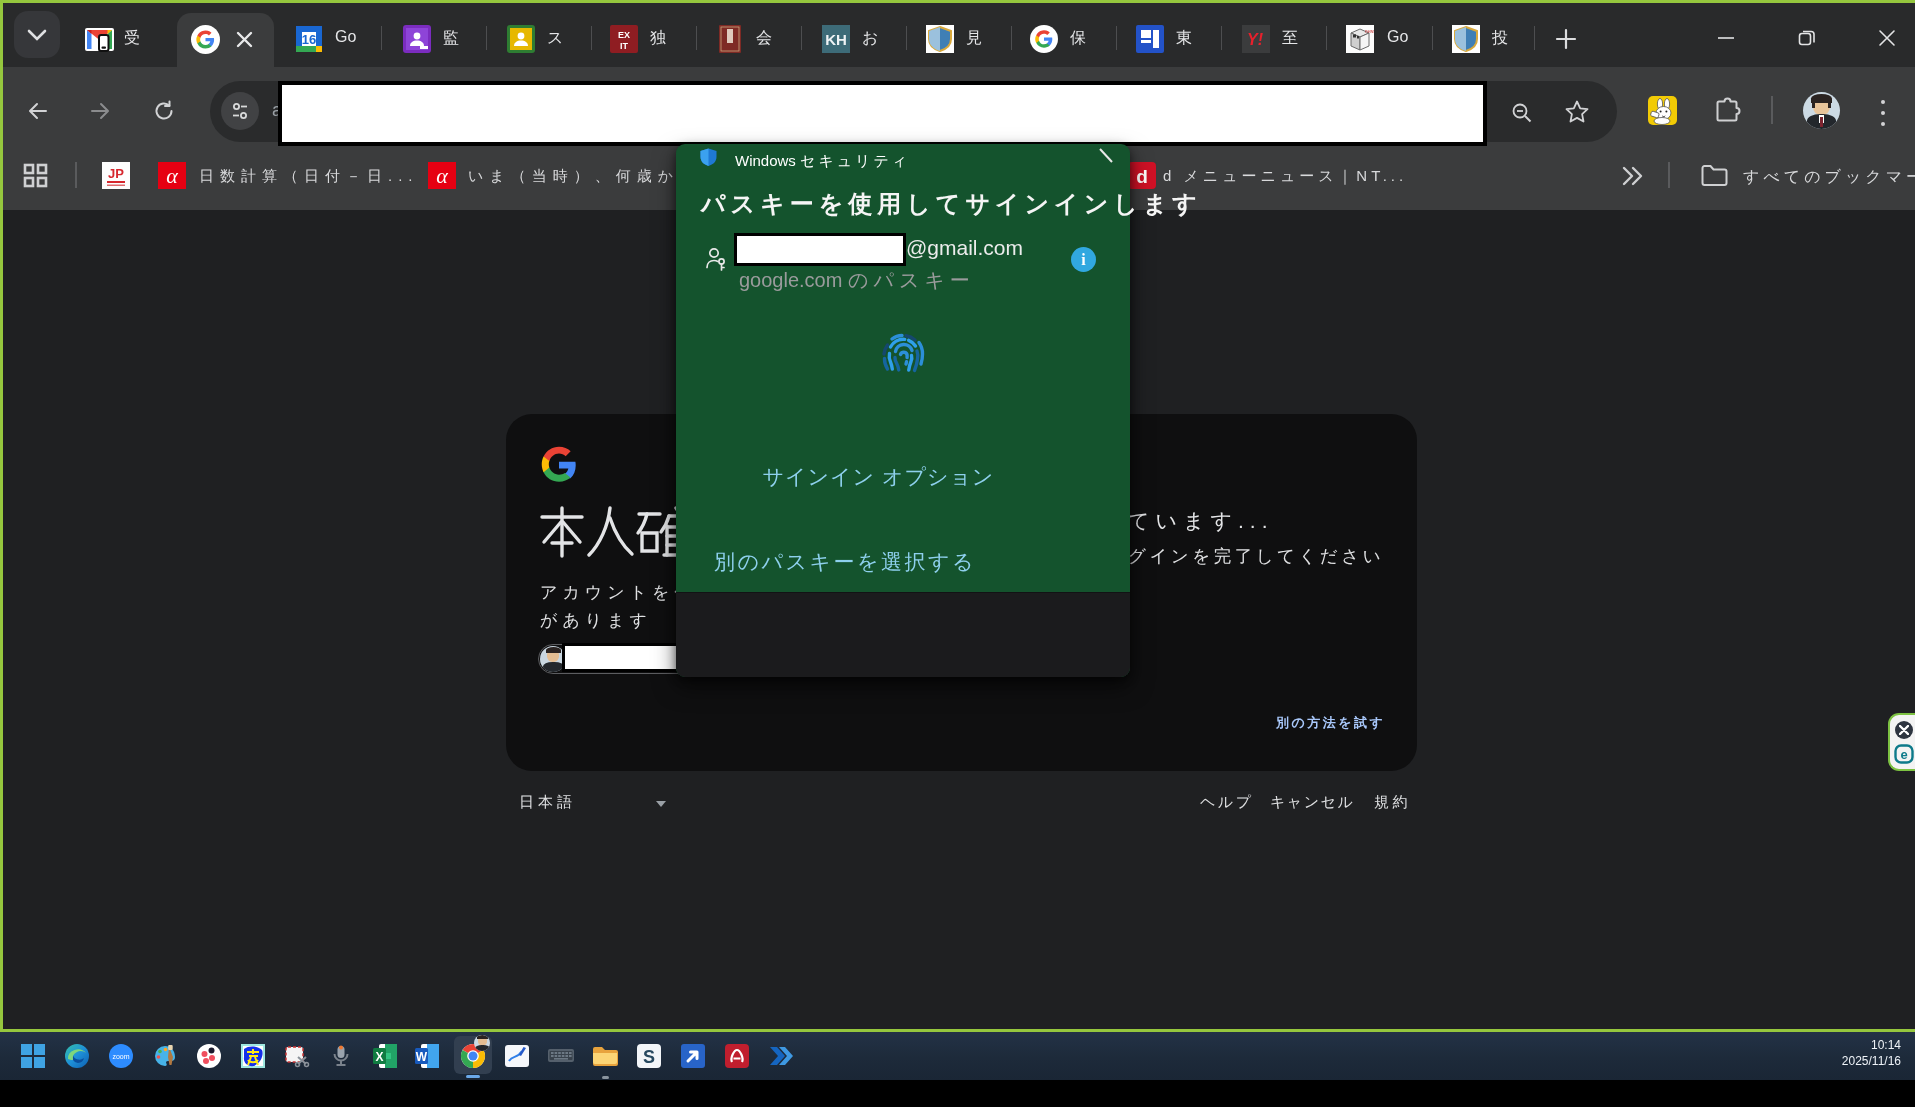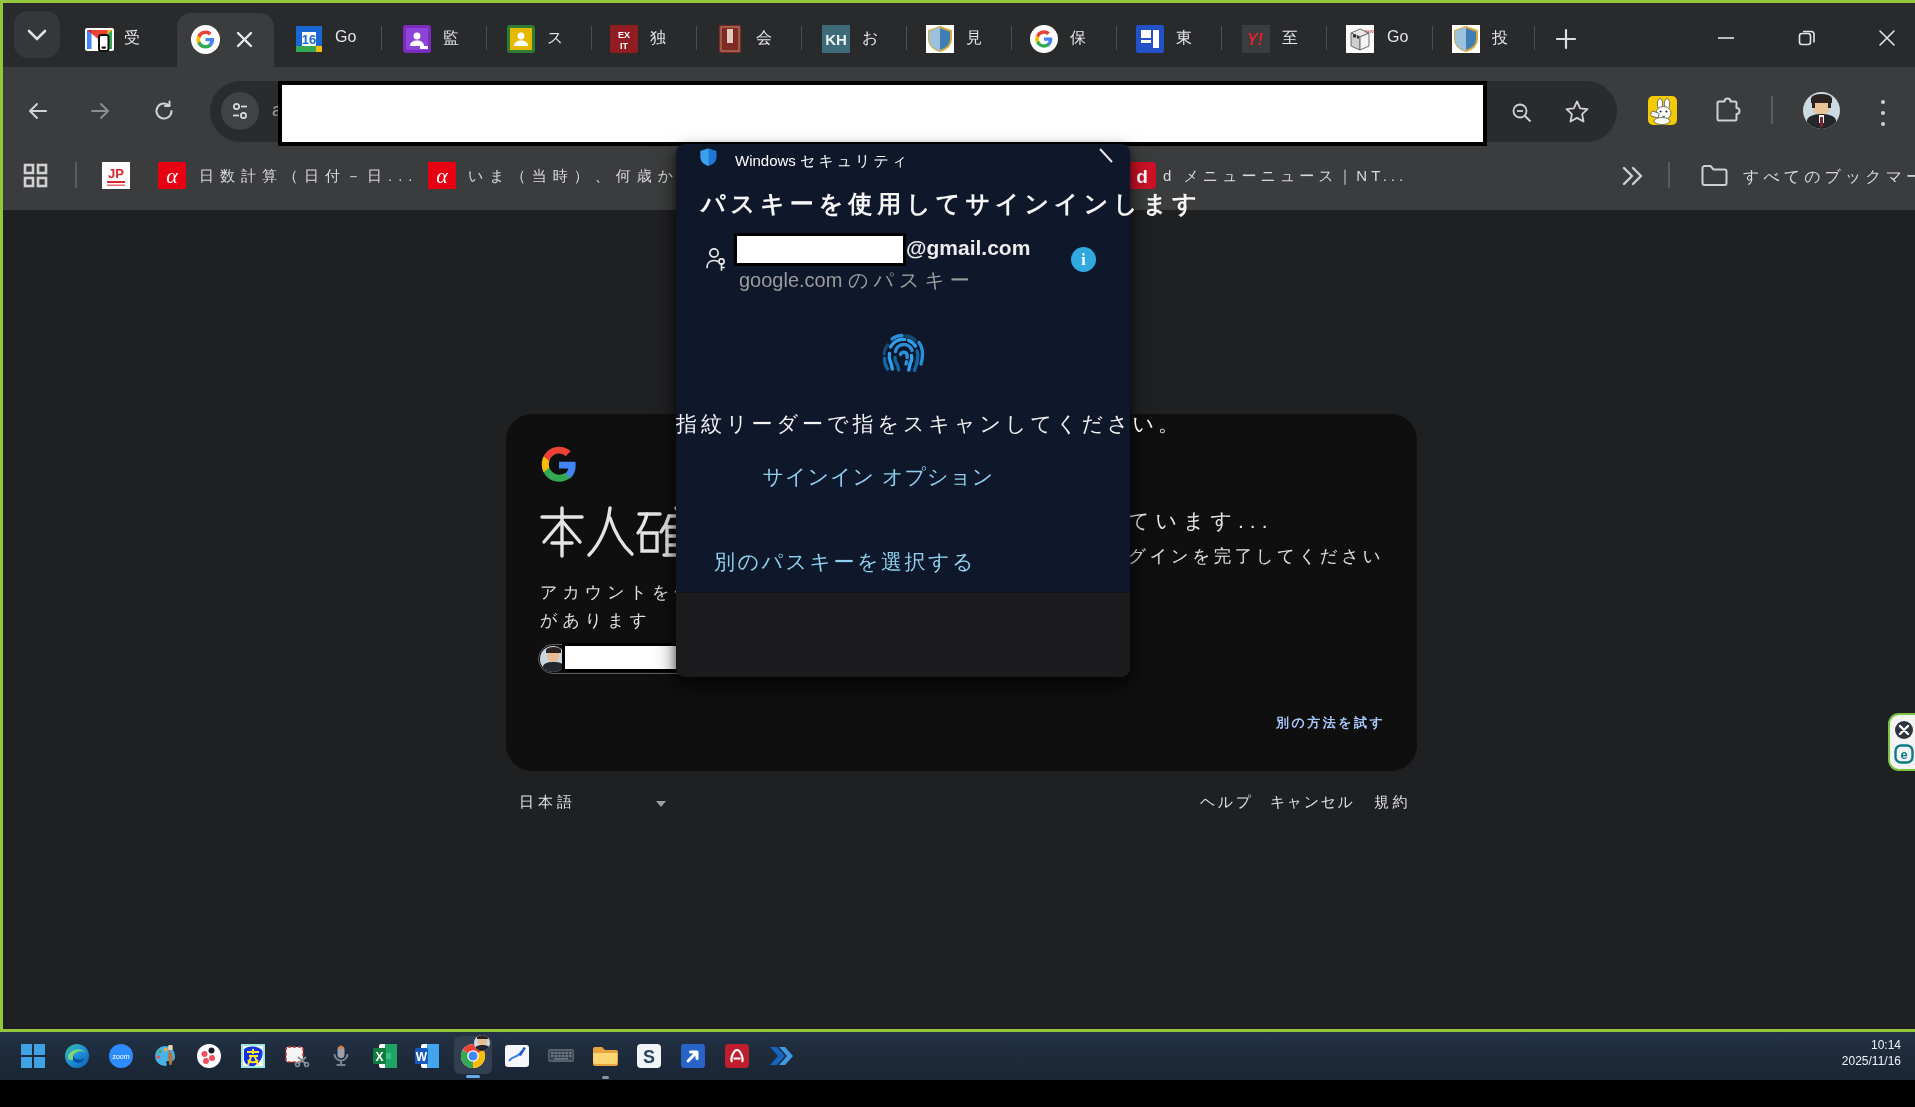--- a/index.html
+++ b/index.html
@@ -322,61 +322,60 @@
       <div class="abs" style="left:516px;top:583px;font-size:15px;color:#dfe0e2;letter-spacing:4px;">日本語</div>
       <svg class="abs" style="left:652px;top:590px;" width="12" height="8" viewBox="0 0 12 8">
           <path d="M1 1 L6 7 L11 1 Z" fill="#9aa0a6"></path>
         </svg>
       <div class="abs" style="left:1197px;top:583px;font-size:15px;color:#dfe0e2;letter-spacing:2.5px;">ヘルプ</div>
       <div class="abs" style="left:1267px;top:583px;font-size:15px;color:#dfe0e2;letter-spacing:1.5px;">キャンセル</div>
       <div class="abs" style="left:1371px;top:583px;font-size:15px;color:#dfe0e2;letter-spacing:3.5px;text-align:right;">規約</div>
     </div>
   </div>
   <div class="abs" style="left:278px;top:81px;width:1209px;height:65px;background:#fff;border:4px solid #000;"></div>
-  <div id="dialog" class="abs" style="left:676px;top:144px;width:454px;height:533px;background:#0f172a;border-radius:9px;box-shadow:0 10px 22px rgba(0,0,0,0.55),0 3px 8px rgba(0,0,0,0.45);">
+  <div id="dialog" class="abs" style="left:676px;top:144px;width:454px;height:533px;background:#14532d;border-radius:9px;box-shadow:0 10px 22px rgba(0,0,0,0.55),0 3px 8px rgba(0,0,0,0.45);">
     <div class="abs" style="left:0;top:448px;width:454px;height:85px;background:#1b1b1d;border-radius:0 0 9px 9px;border-top:1px solid #121214;"></div>
     <svg class="abs" style="left:24px;top:4px;" width="17" height="18" viewBox="0 0 17 18">
         <path d="M8.5 0.5 L16.5 3 V9c0 4.5-3.4 7.5-8 9-4.6-1.5-8-4.5-8-9V3 Z" fill="#1f79d4"></path>
         <path d="M8.5 0.5 L0.5 3 V9c0 4.5 3.4 7.5 8 9 Z" fill="#3ba1ef"></path>
       </svg>
     <div class="abs" style="left:59px;top:8px;font-size:15px;color:#fff;">Windows <span style="letter-spacing:3px;">セキュリティ</span></div>
     <svg class="abs" style="left:420px;top:2px;" width="20" height="20" viewBox="0 0 20 20">
         <path d="M4 3 L16 16" stroke="#e8e8e8" stroke-width="2"></path>
       </svg>
     <div class="abs" style="left:25px;top:44px;font-size:24px;font-weight:bold;color:#f5f5f5;white-space:nowrap;letter-spacing:5px;">パスキーを使用してサインインします</div>
     <svg class="abs" style="left:28px;top:102px;" width="25" height="26" viewBox="0 0 25 26">
         <g stroke="#e8e8e8" stroke-width="1.7" fill="none" stroke-linecap="round">
           <circle cx="10" cy="7" r="4.2"></circle>
           <path d="M3 21.5 c0-4.5 3-7 7-7 1.4 0 2.7.3 3.8.9"></path>
           <circle cx="17.5" cy="15.5" r="2.6"></circle>
           <path d="M17.5 18.2 V24 M17.5 21.5 H20"></path>
         </g>
       </svg>
     <div class="abs" style="left:58px;top:89px;width:172px;height:33px;background:#fff;border:3px solid #000;"></div>
-    <div class="abs" style="left:230px;top:92px;font-size:21px;color:#ececec;font-weight:bold;">@gmail.com</div>
+    <div class="abs" style="left:230px;top:92px;font-size:21px;color:#ececec;">@gmail.com</div>
     <div class="abs" style="left:63px;top:123px;font-size:20px;color:#9a9b9c;white-space:nowrap;">google.com <span style="letter-spacing:5px;">のパスキー</span></div>
     <div class="abs" style="left:395px;top:103px;width:25px;height:25px;border-radius:50%;background:#31a8e0;text-align:center;font-family:'Liberation Serif',serif;font-size:16px;font-weight:bold;color:#fff;line-height:25px;">i</div>
     <svg class="abs" style="left:197px;top:180px;" width="60" height="60" viewBox="0 0 60 60">
       <g fill="none" stroke-linecap="round">
         <path d="M19 15 a17 17 0 0 1 10 -3.5" stroke="#2c8fd8" stroke-width="3.4"></path>
         <path d="M33 11.8 a17 17 0 0 1 9 4.2" stroke="#15486e" stroke-width="3.4"></path>
         <path d="M14.5 21 a19 19 0 0 0 -3.5 9" stroke="#15486e" stroke-width="3.4"></path>
         <path d="M11.5 34.5 a19 19 0 0 0 3 10.5" stroke="#1565a0" stroke-width="3.4"></path>
         <path d="M46 18.5 a19 19 0 0 1 3.5 11.5 a34 34 0 0 1 -1.5 10" stroke="#2c8fd8" stroke-width="3.4" stroke-dasharray="24 4.5"></path>
         <path d="M17.5 23 a14.5 14.5 0 0 1 25 -1" stroke="#2f9fea" stroke-width="3.4" stroke-dasharray="17 4"></path>
         <path d="M16.5 29.5 a13.5 13.5 0 0 0 1 8.5 a28 28 0 0 1 2 9.5" stroke="#2f9fea" stroke-width="3.4" stroke-dasharray="16 4"></path>
         <path d="M44 27 a14.5 14.5 0 0 1 .5 8 a42 42 0 0 1 -3 11.5" stroke="#1565a0" stroke-width="3.4" stroke-dasharray="26 5"></path>
         <path d="M22.5 27.5 a8.5 8.5 0 0 1 16.5 -1" stroke="#2c8fd8" stroke-width="3.4"></path>
         <path d="M22 33.5 a9 9 0 0 0 1.5 5.5 a22 22 0 0 1 2.5 10" stroke="#1565a0" stroke-width="3.4" stroke-dasharray="13 4"></path>
         <path d="M38.5 31.5 a9 9 0 0 1 -0.5 6 a35 35 0 0 0 -2.5 11" stroke="#2f9fea" stroke-width="3.4" stroke-dasharray="15 4.5"></path>
         <path d="M27.5 30.5 a3.5 3.5 0 0 1 6.5 0 a25 25 0 0 1 -1 9.5" stroke="#2c8fd8" stroke-width="3.4" stroke-dasharray="11 4"></path>
       </g>
     </svg>
 
-    <div class="abs" style="left:0;top:266px;width:454px;text-align:center;font-size:21px;color:#f2f2f3;white-space:nowrap;letter-spacing:4px;">指紋リーダーで指をスキャンしてください。</div>
     <div class="abs" style="left:0;top:319px;width:405px;text-align:center;font-size:21px;color:#8ed0ed;white-space:nowrap;letter-spacing:1px;">サインイン オプション</div>
     <div class="abs" style="left:38px;top:404px;font-size:21px;color:#8ed0ed;white-space:nowrap;letter-spacing:2.5px;text-align:center;">別のパスキーを選択する</div>
   </div>
   <div class="abs" style="left:1888px;top:713px;width:29px;height:58px;background:#f3f3f3;border:2px solid #7dc242;border-right:none;border-radius:11px 0 0 11px;">
     <div class="abs" style="left:5px;top:6px;width:18px;height:18px;border-radius:50%;background:#2e3540;"></div>
     <svg class="abs" style="left:9px;top:10px;" width="10" height="10" viewBox="0 0 10 10">
         <path d="M1 1 L9 9 M9 1 L1 9" stroke="#fff" stroke-width="2.4" stroke-linecap="round"></path>
       </svg>
     <svg class="abs" style="left:4px;top:29px;" width="20" height="20" viewBox="0 0 20 20">
         <rect x="1.5" y="1.5" width="17" height="17" rx="5.5" fill="none" stroke="#0d7a8a" stroke-width="2.4"></rect>

